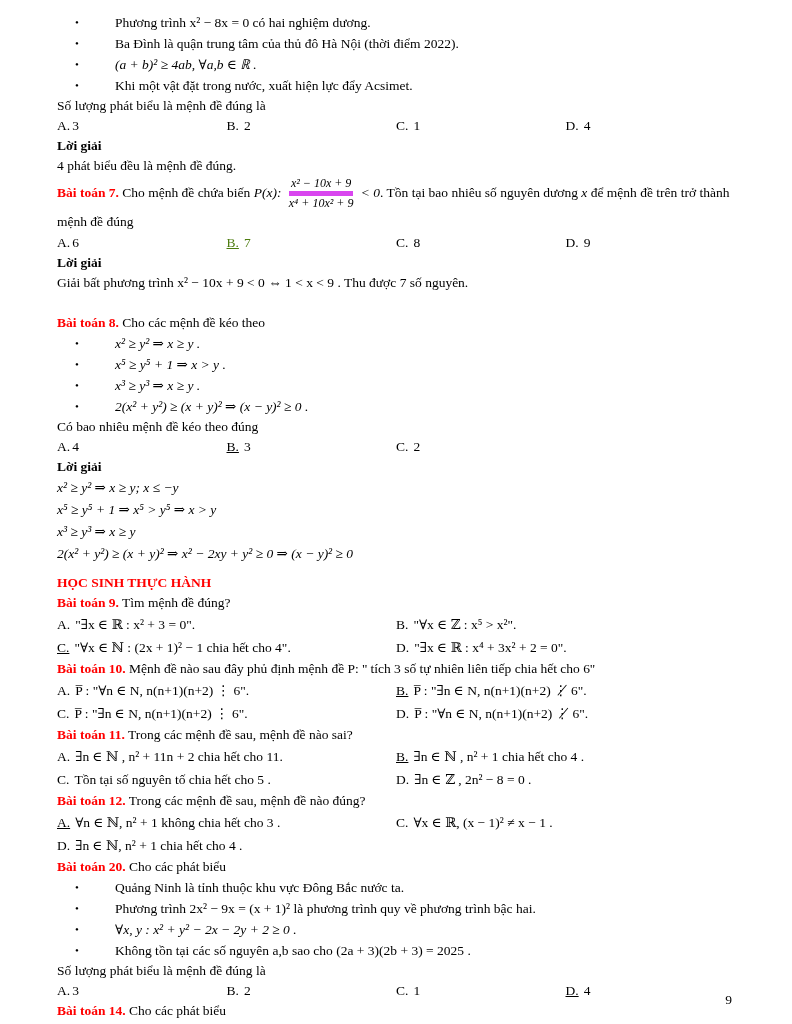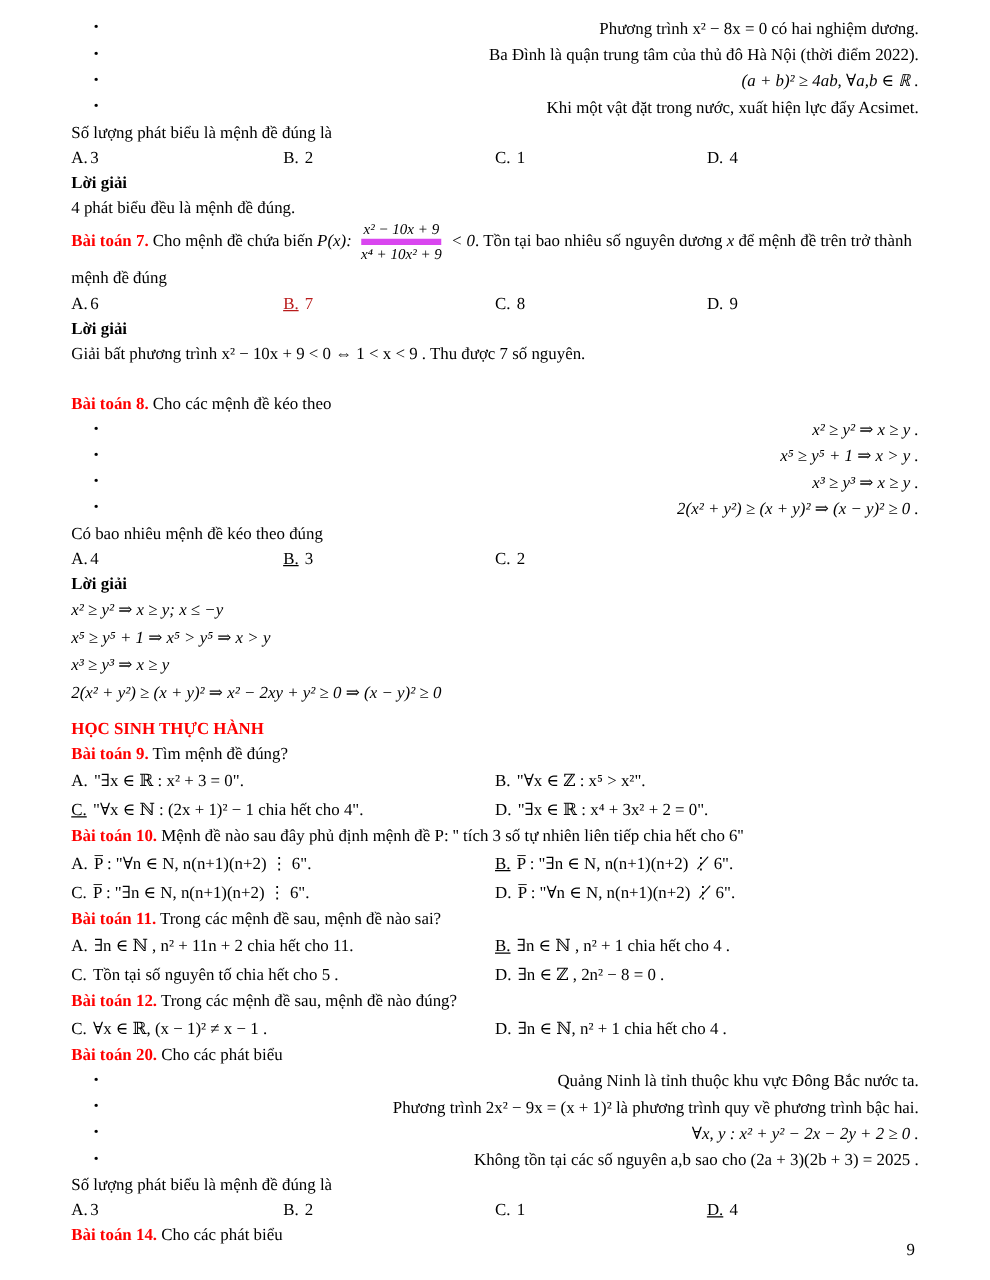--- a/index.html
+++ b/index.html
@@ -3,24 +3,24 @@
 <meta charset="utf-8">
 <style>
   html,body{margin:0;padding:0}
   body{width:792px;height:1024px;background:#ffffff;color:#000;
        font-family:"Liberation Serif","DejaVu Serif",serif;font-size:13.5px;}
   .page{position:relative;width:792px;height:1024px;padding:12px 57px 0 57px;
         box-sizing:border-box;overflow:hidden;background:#fff;}
   .line{line-height:20px;}
   .bullet{display:flex;line-height:21px;}
   .dot{flex:0 0 40px;padding-left:18px;font-size:11px;line-height:21px;}
-  .btext{flex:1;text-align:right;}
+  .btext{flex:1;}
   .math{font-style:italic;}
   .bold{font-weight:bold;}
-  .red{color:#b91c1c;}
+  .red{color:#4d7c0f;}
   .u{text-decoration:underline;}
   .btitle{color:#ff0000;font-weight:bold;}
   .sec{color:#ff0000;font-weight:bold;}
   .opts4{display:flex;line-height:20px;}
   .opts4 .opt{width:25%;}
   .opts2{display:flex;flex-wrap:wrap;line-height:23px;}
   .opts2 .opt{width:50%;}
   .oval{margin-left:5px;}
   .opts4 .opt:first-child .oval{margin-left:2px;}
   .frac{display:inline-flex;flex-direction:column;text-align:center;vertical-align:middle;
@@ -149,20 +149,21 @@
     <span class="opt"><span class="olabel u">B.</span><span class="oval">∃n ∈ ℕ , n² + 1 chia hết cho 4 .</span></span>
     <span class="opt"><span class="olabel">C.</span><span class="oval">Tồn tại số nguyên tố chia hết cho 5 .</span></span>
     <span class="opt"><span class="olabel">D.</span><span class="oval">∃n ∈ ℤ , 2n² − 8 = 0 .</span></span>
   </div>
 
   <div class="line">
     <span class="btitle">Bài toán 12.</span>
     <span>Trong các mệnh đề sau, mệnh đề nào đúng?</span>
   </div>
   <div class="opts2">
+    <span class="opt"><span class="olabel u">A.</span><span class="oval">∀n ∈ ℕ, n² + 1 không chia hết cho 3 .</span></span>
     <span class="opt"><span class="olabel">C.</span><span class="oval">∀x ∈ ℝ, (x − 1)² ≠ x − 1 .</span></span>
     <span class="opt"><span class="olabel">D.</span><span class="oval">∃n ∈ ℕ, n² + 1 chia hết cho 4 .</span></span>
   </div>
 
   <div class="line">
     <span class="btitle">Bài toán 20.</span>
     <span>Cho các phát biểu</span>
   </div>
   <div>
     <div class="bullet">

